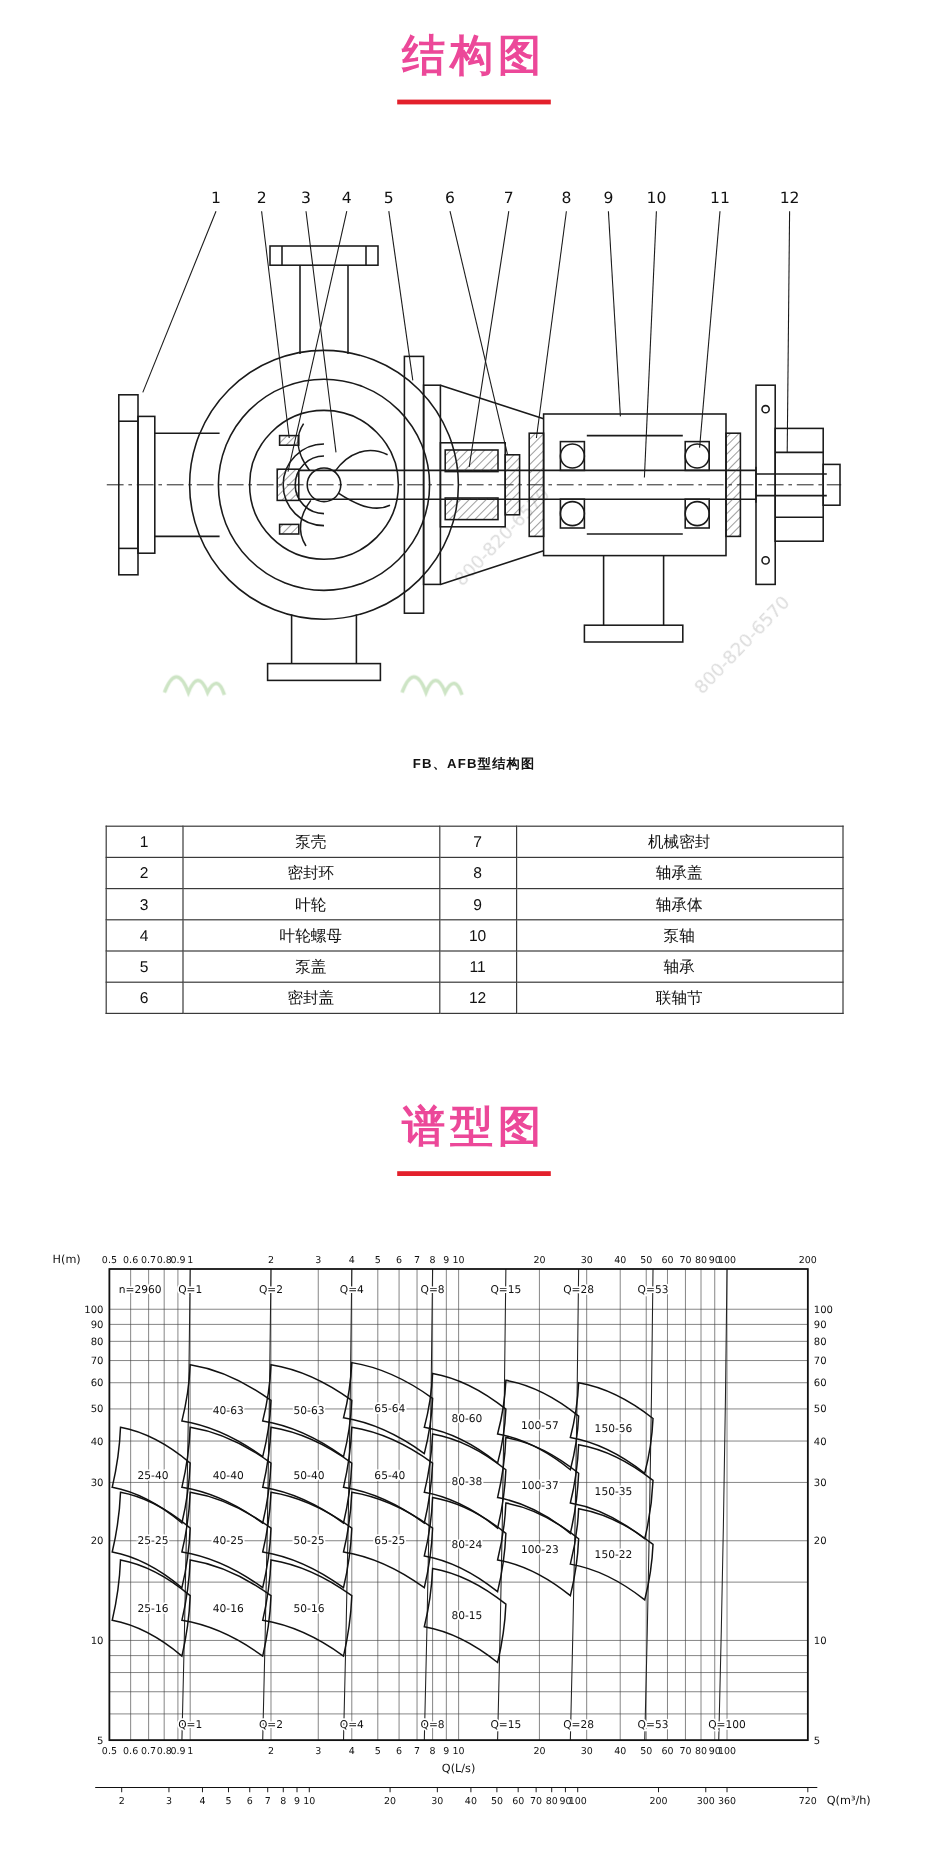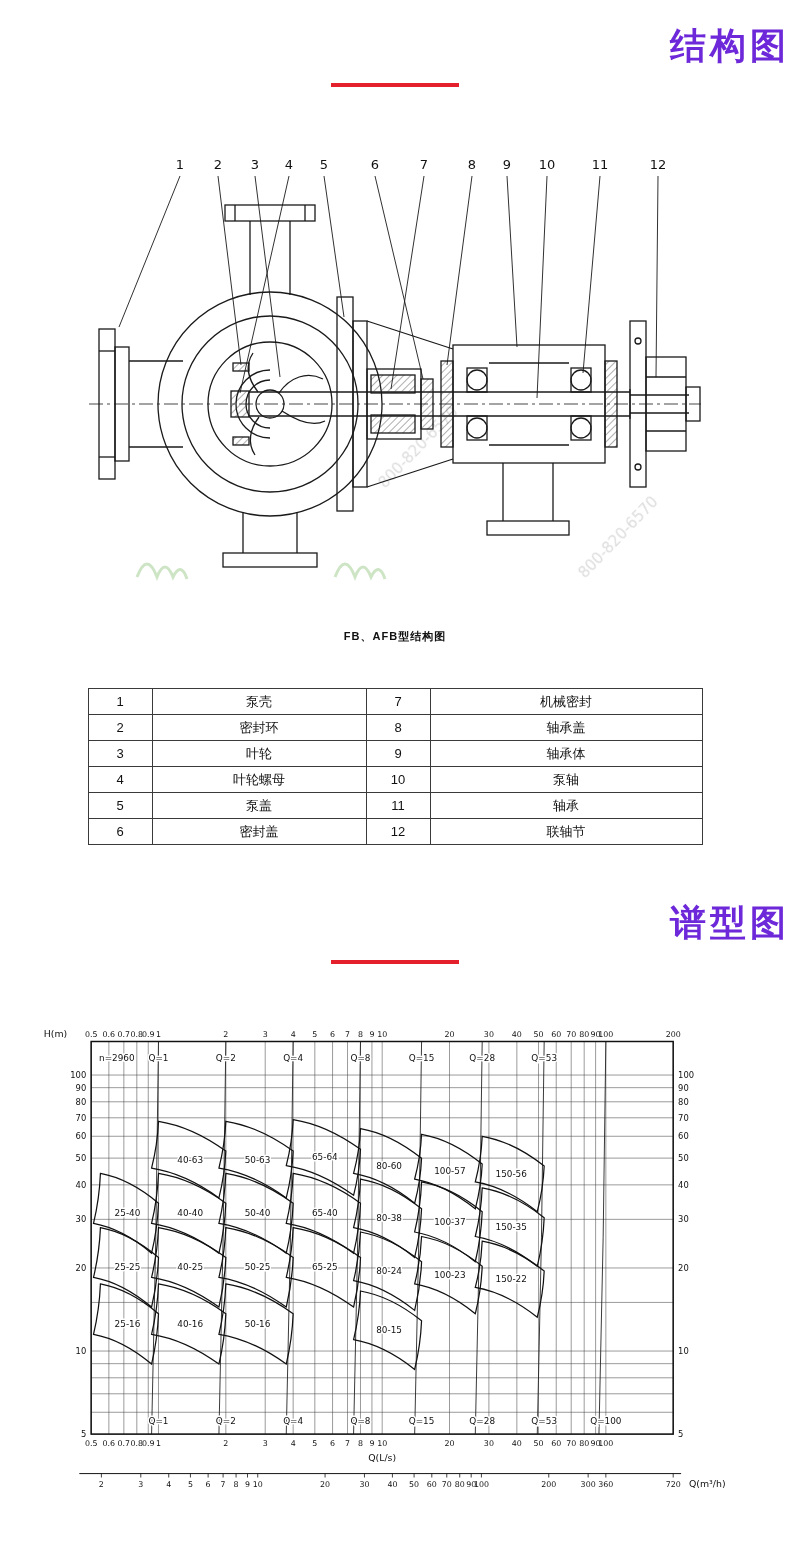--- a/index.html
+++ b/index.html
@@ -1,26 +1,26 @@
 <!DOCTYPE html>
 <html><head>
 <meta charset="utf-8">
 <style>
   *{margin:0;padding:0;box-sizing:border-box}
   html,body{background:#fff}
   body{width:790px;font-family:"Liberation Sans","DejaVu Sans",sans-serif;color:#111}
   .page{width:790px;min-height:1561px;background:#fff;padding-top:22px;overflow:hidden}
-  .section-title{font-size:36px;font-weight:700;text-align:right;letter-spacing:4px;color:#6d28d9}
+  .section-title{font-size:36px;font-weight:700;text-align:center;letter-spacing:4px;color:#ec4899}
   .red-bar{width:128px;height:4px;background:#e3202b;margin:12px auto 0}
   .figure-wrap{margin-top:62px;text-align:center}
   #pump-svg{display:block;margin:0 auto}
   .caption{font-size:11px;font-weight:700;text-align:center;margin-top:0;letter-spacing:1px}
   table.parts{border-collapse:collapse;margin:44px auto 0;table-layout:fixed}
   table.parts td{border:1px solid #3a3a3a;height:26px;font-size:13px;text-align:center;padding:0 6px;vertical-align:middle}
-  .spectrum-section{margin-top:54px}
+  .spectrum-section{margin-top:70px}
   #spectrum-svg{display:block;margin:40px auto 0;font-family:"DejaVu Sans",sans-serif}
   svg text{font-family:"DejaVu Sans",sans-serif}
 </style>
 </head>
 <body>
 
 <div class="page">
 
   <h1 class="section-title">结构图</h1>
   <div class="red-bar"></div>

